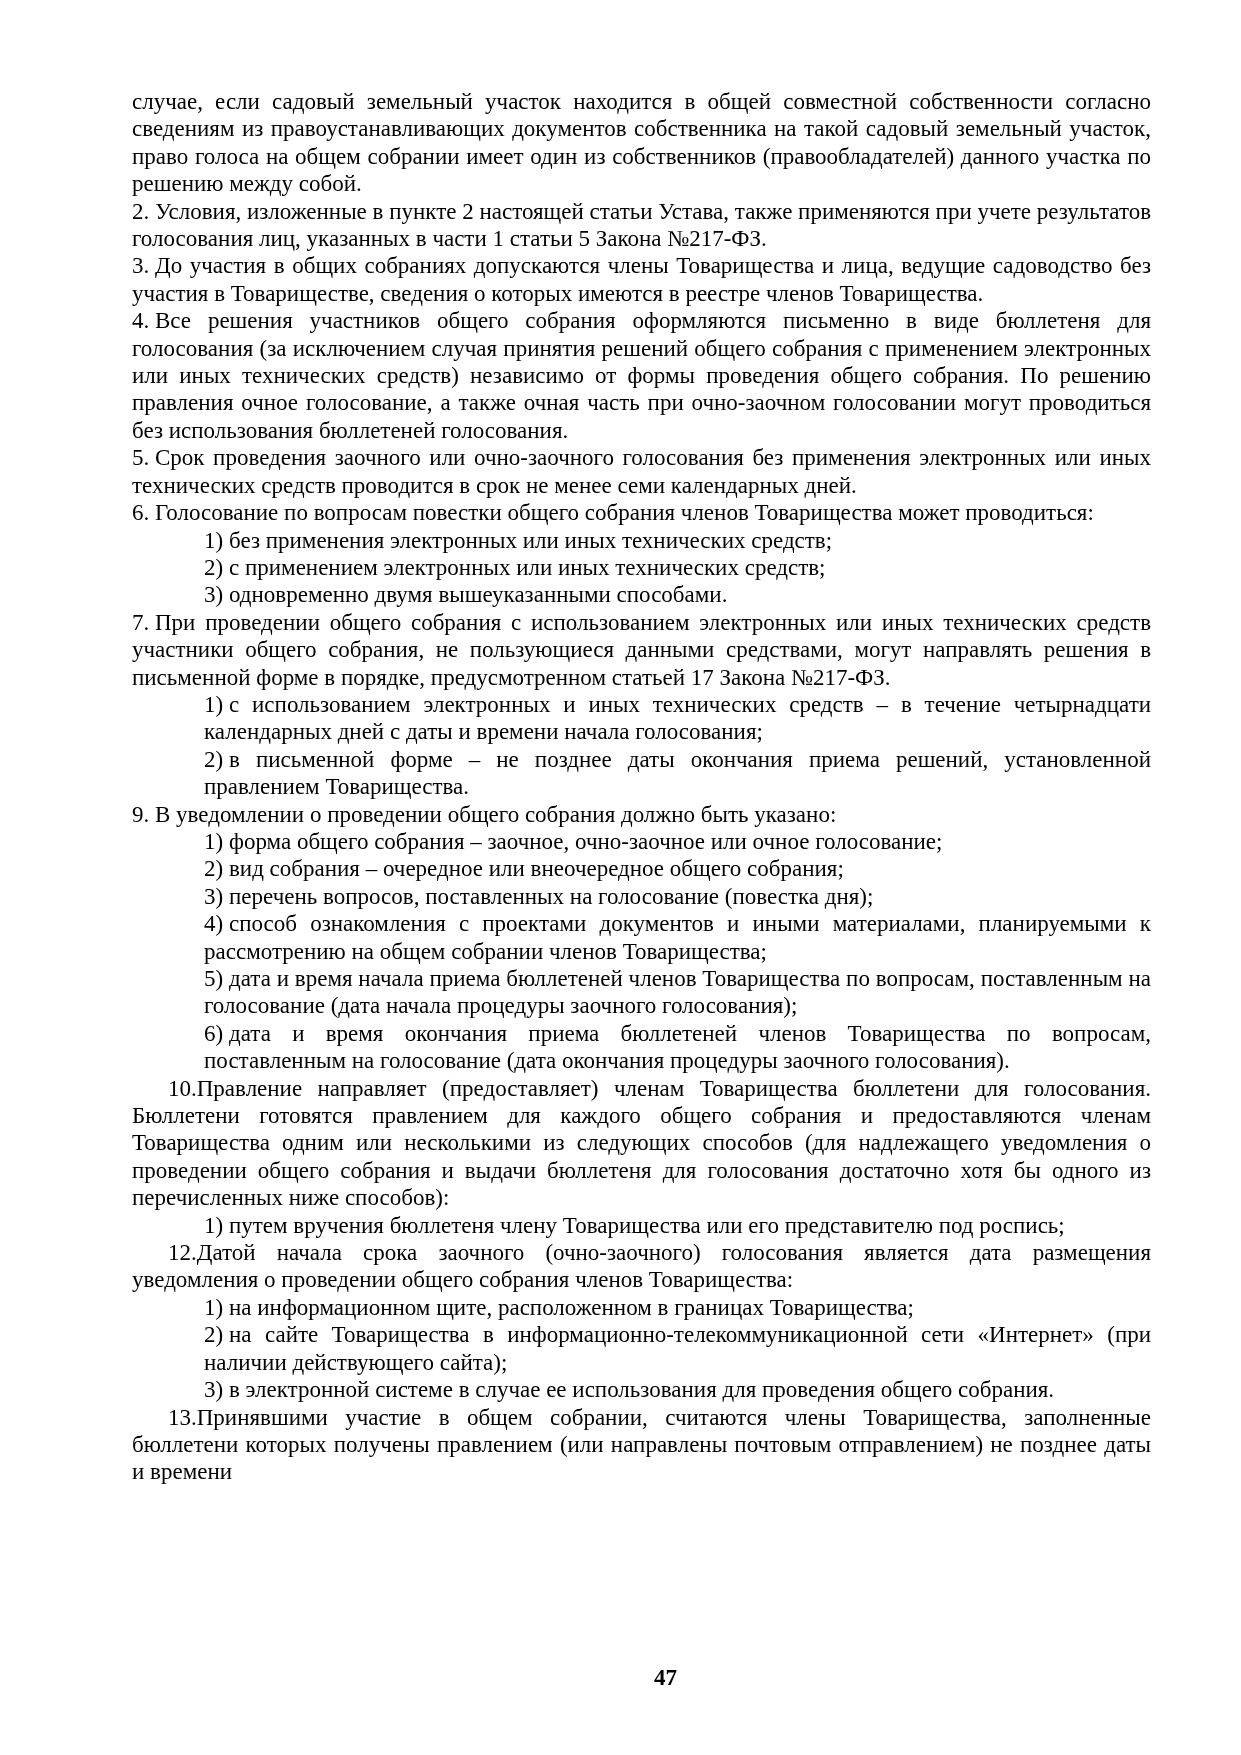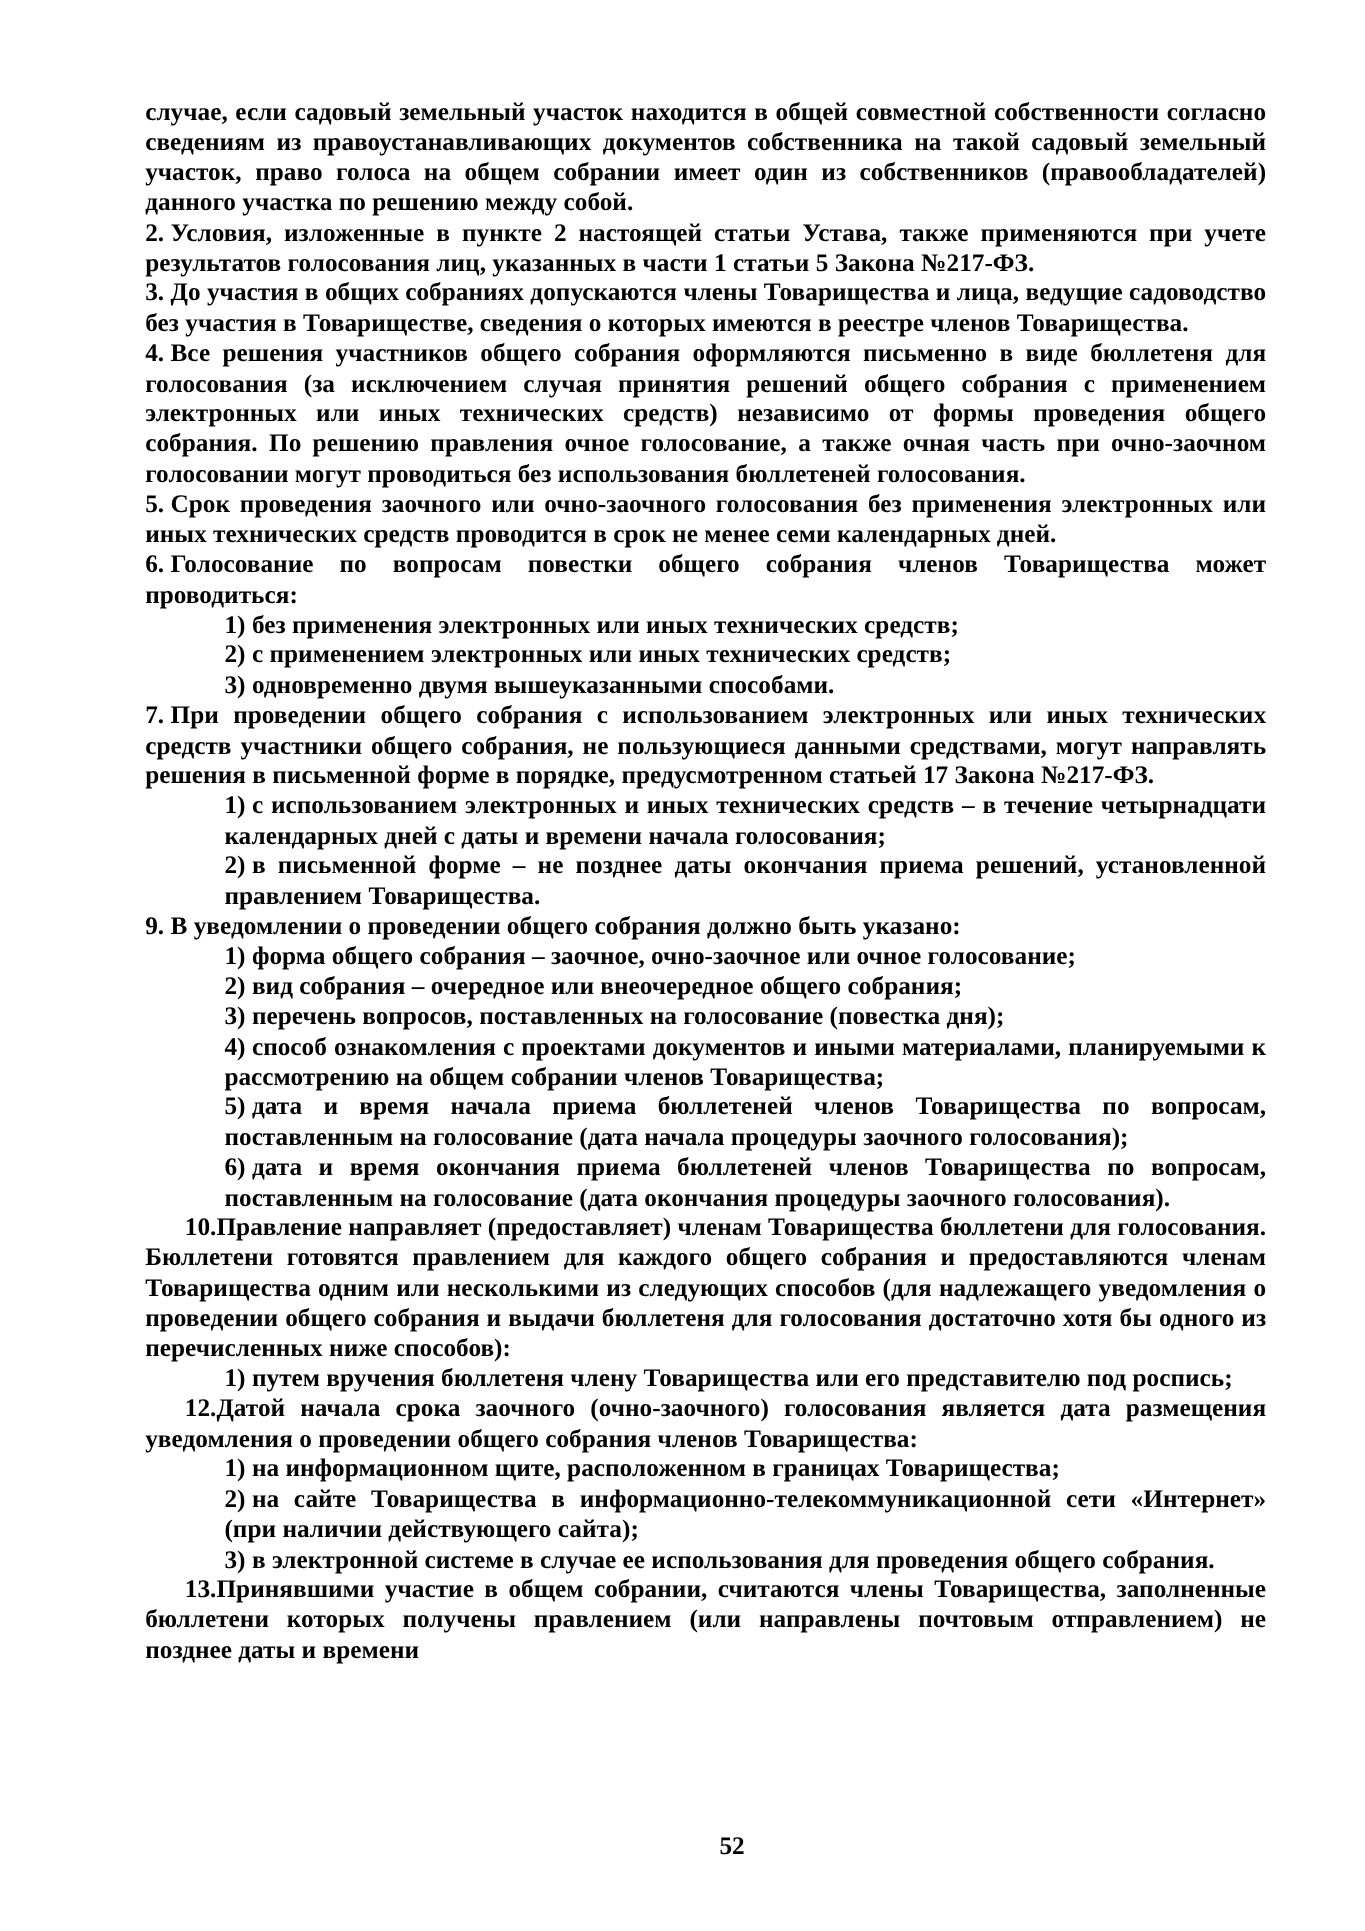--- a/index.html
+++ b/index.html
@@ -21,21 +21,20 @@
     left: 132px;
     top: 88px;
     width: 1019px;
     font-size: 23px;
     line-height: 27.4px;
   }
   .para {
     margin: 0;
     padding: 0;
     text-align: justify;
-    font-weight: bold;
   }
   .para.sub {
     margin-left: 72px;
   }
   .marker { white-space: pre; }
   .marker.num-tab {
     display: inline-block;
     width: 23px;
   }
   .marker.sub-tab {
@@ -84,14 +83,14 @@
       <p class="para sub"><span class="marker sub-tab">5)</span>дата и время начала приема бюллетеней членов Товарищества по вопросам, поставленным на голосование (дата начала процедуры заочного голосования);</p>
       <p class="para sub"><span class="marker sub-tab">6)</span>дата и время окончания приема бюллетеней членов Товарищества по вопросам, поставленным на голосование (дата окончания процедуры заочного голосования).</p>
       <p class="para"><span class="marker tight">10.</span>Правление направляет (предоставляет) членам Товарищества бюллетени для голосования. Бюллетени готовятся правлением для каждого общего собрания и предоставляются членам Товарищества одним или несколькими из следующих способов (для надлежащего уведомления о проведении общего собрания и выдачи бюллетеня для голосования достаточно хотя бы одного из перечисленных ниже способов):</p>
       <p class="para sub"><span class="marker sub-tab">1)</span>путем вручения бюллетеня члену Товарищества или его представителю под роспись;</p>
       <p class="para"><span class="marker tight">12.</span>Датой начала срока заочного (очно-заочного) голосования является дата размещения уведомления о проведении общего собрания членов Товарищества:</p>
       <p class="para sub"><span class="marker sub-tab">1)</span>на информационном щите, расположенном в границах Товарищества;</p>
       <p class="para sub"><span class="marker sub-tab">2)</span>на сайте Товарищества в информационно-телекоммуникационной сети «Интернет» (при наличии действующего сайта);</p>
       <p class="para sub"><span class="marker sub-tab">3)</span>в электронной системе в случае ее использования для проведения общего собрания.</p>
       <p class="para"><span class="marker tight">13.</span>Принявшими участие в общем собрании, считаются члены Товарищества, заполненные бюллетени которых получены правлением (или направлены почтовым отправлением) не позднее даты и времени</p>
     </div>
-  <div class="footer">52</div>
+  <div class="footer">47</div>
 </div>
 
 </body></html>

